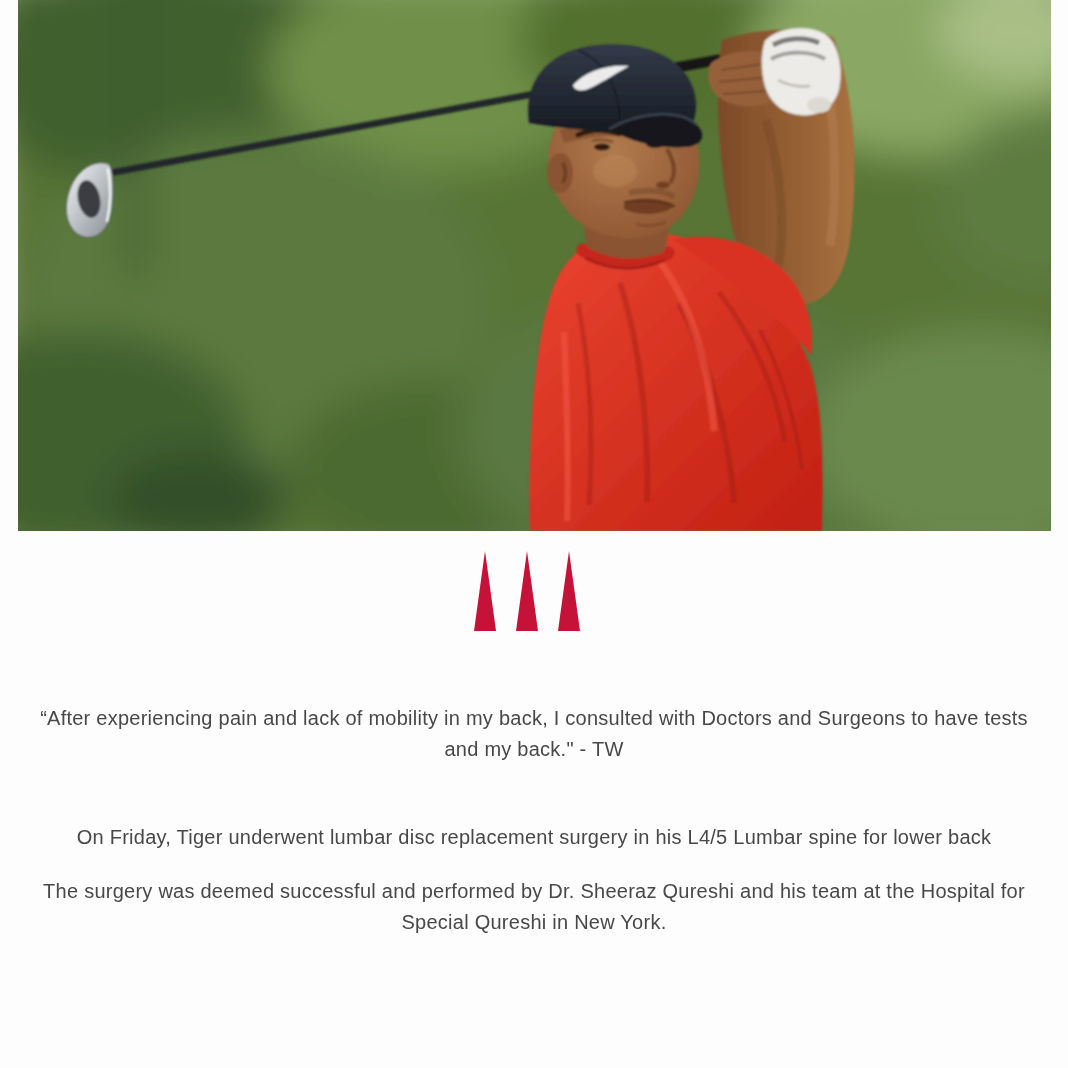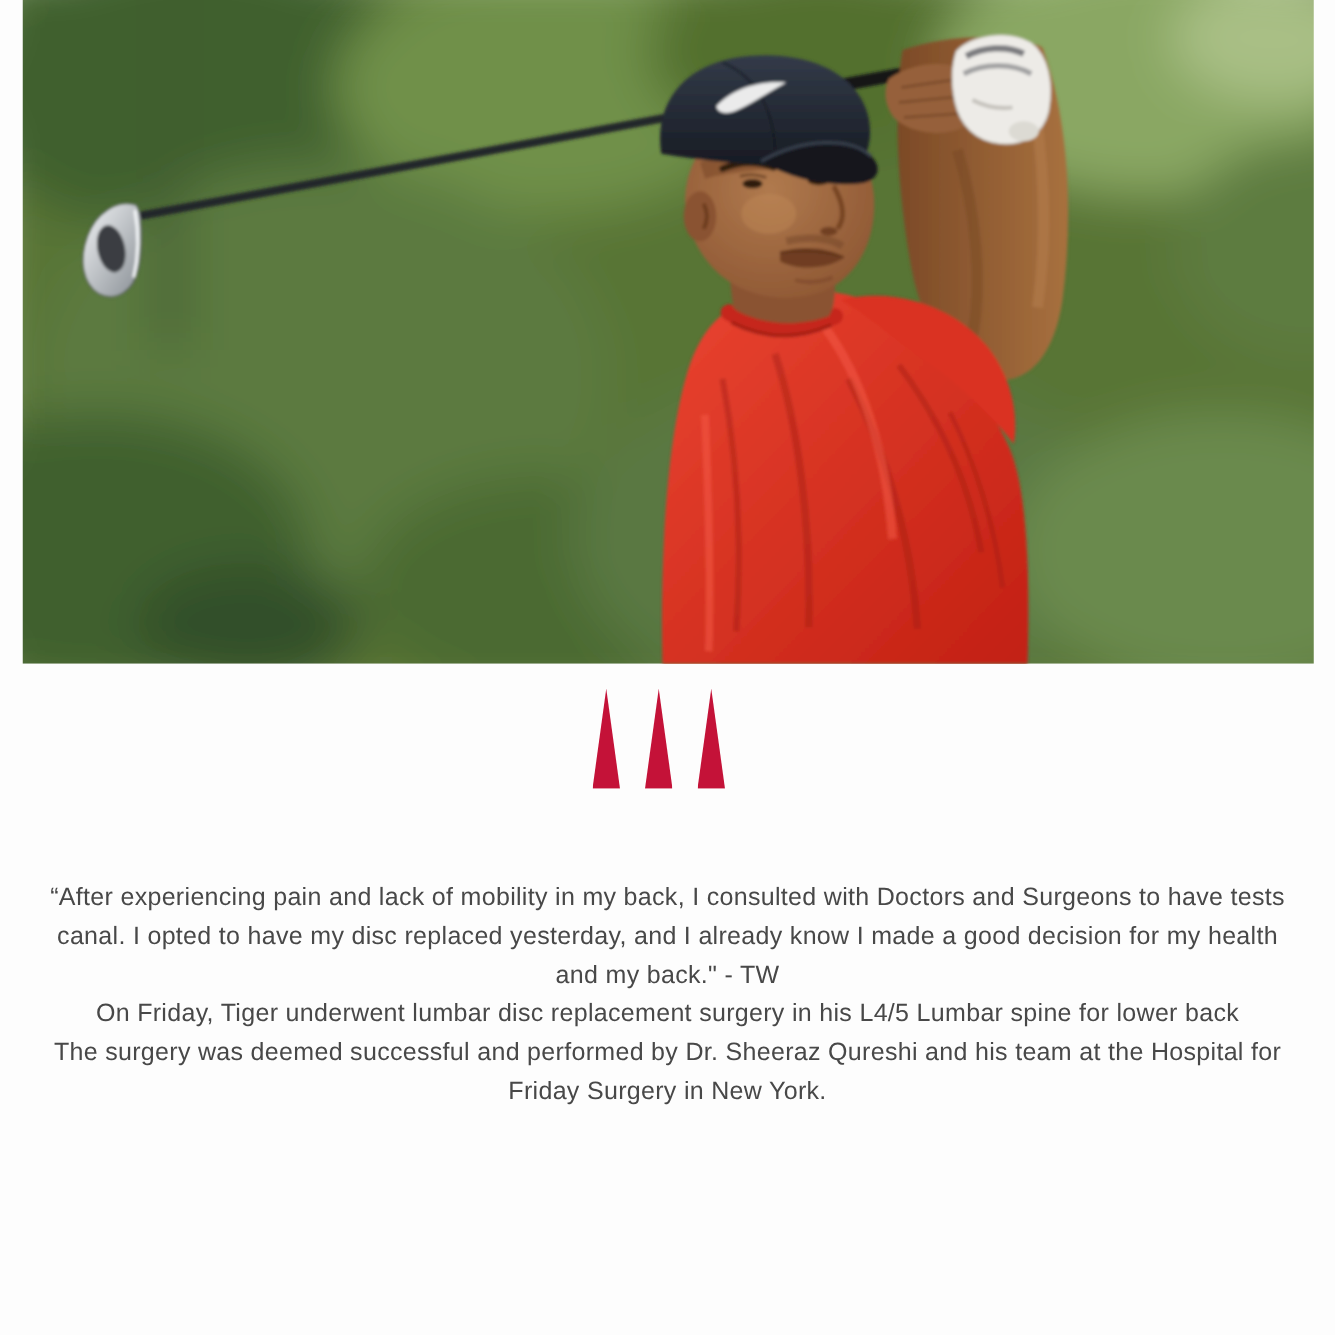--- a/index.html
+++ b/index.html
@@ -34,22 +34,22 @@
   }
   .textblock{
     text-align:center;
     font-size:20px;
     line-height:31px;
     letter-spacing:.25px;
     white-space:nowrap;
   }
   .textblock .line{white-space:nowrap;}
   .quote{margin-top:72px;}
-  .announcement{}
-  .surgeon{}
+  .announcement{margin-top:57px;}
+  .surgeon{margin-top:23px;}
 </style>
 </head>
 <body style="background: rgb(253, 253, 253);">
 
 <div class="canvas" style="background: rgb(253, 253, 253); color: rgb(72, 72, 72);">
 
   <div class="photo">
     <svg width="1068" height="531" viewBox="0 0 1068 531">
       <defs>
         <filter id="bgBlur" x="-10%" y="-10%" width="120%" height="120%">
@@ -191,26 +191,25 @@
   </div>
 
   <div class="divider">
     <span class="tri" style="background: rgb(196, 18, 56);"></span>
     <span class="tri" style="background: rgb(196, 18, 56);"></span>
     <span class="tri" style="background: rgb(196, 18, 56);"></span>
   </div>
 
   <div class="textblock quote">
     <div class="line">“After experiencing pain and lack of mobility in my back, I consulted with Doctors and Surgeons to have tests</div>
-    <div class="line">canal. I opted to have my disc replaced yesterday, and I already know I made a good decision for my health</div>
     <div class="line">and my back." - TW</div>
   </div>
 
   <div class="textblock announcement">
     <div class="line">On Friday, Tiger underwent lumbar disc replacement surgery in his L4/5 Lumbar spine for lower back</div>
   </div>
 
   <div class="textblock surgeon">
     <div class="line">The surgery was deemed successful and performed by Dr. Sheeraz Qureshi and his team at the Hospital for</div>
-    <div class="line">Friday Surgery in New York.</div>
+    <div class="line">Special Qureshi in New York.</div>
   </div>
 
 </div>
 
 </body></html>

